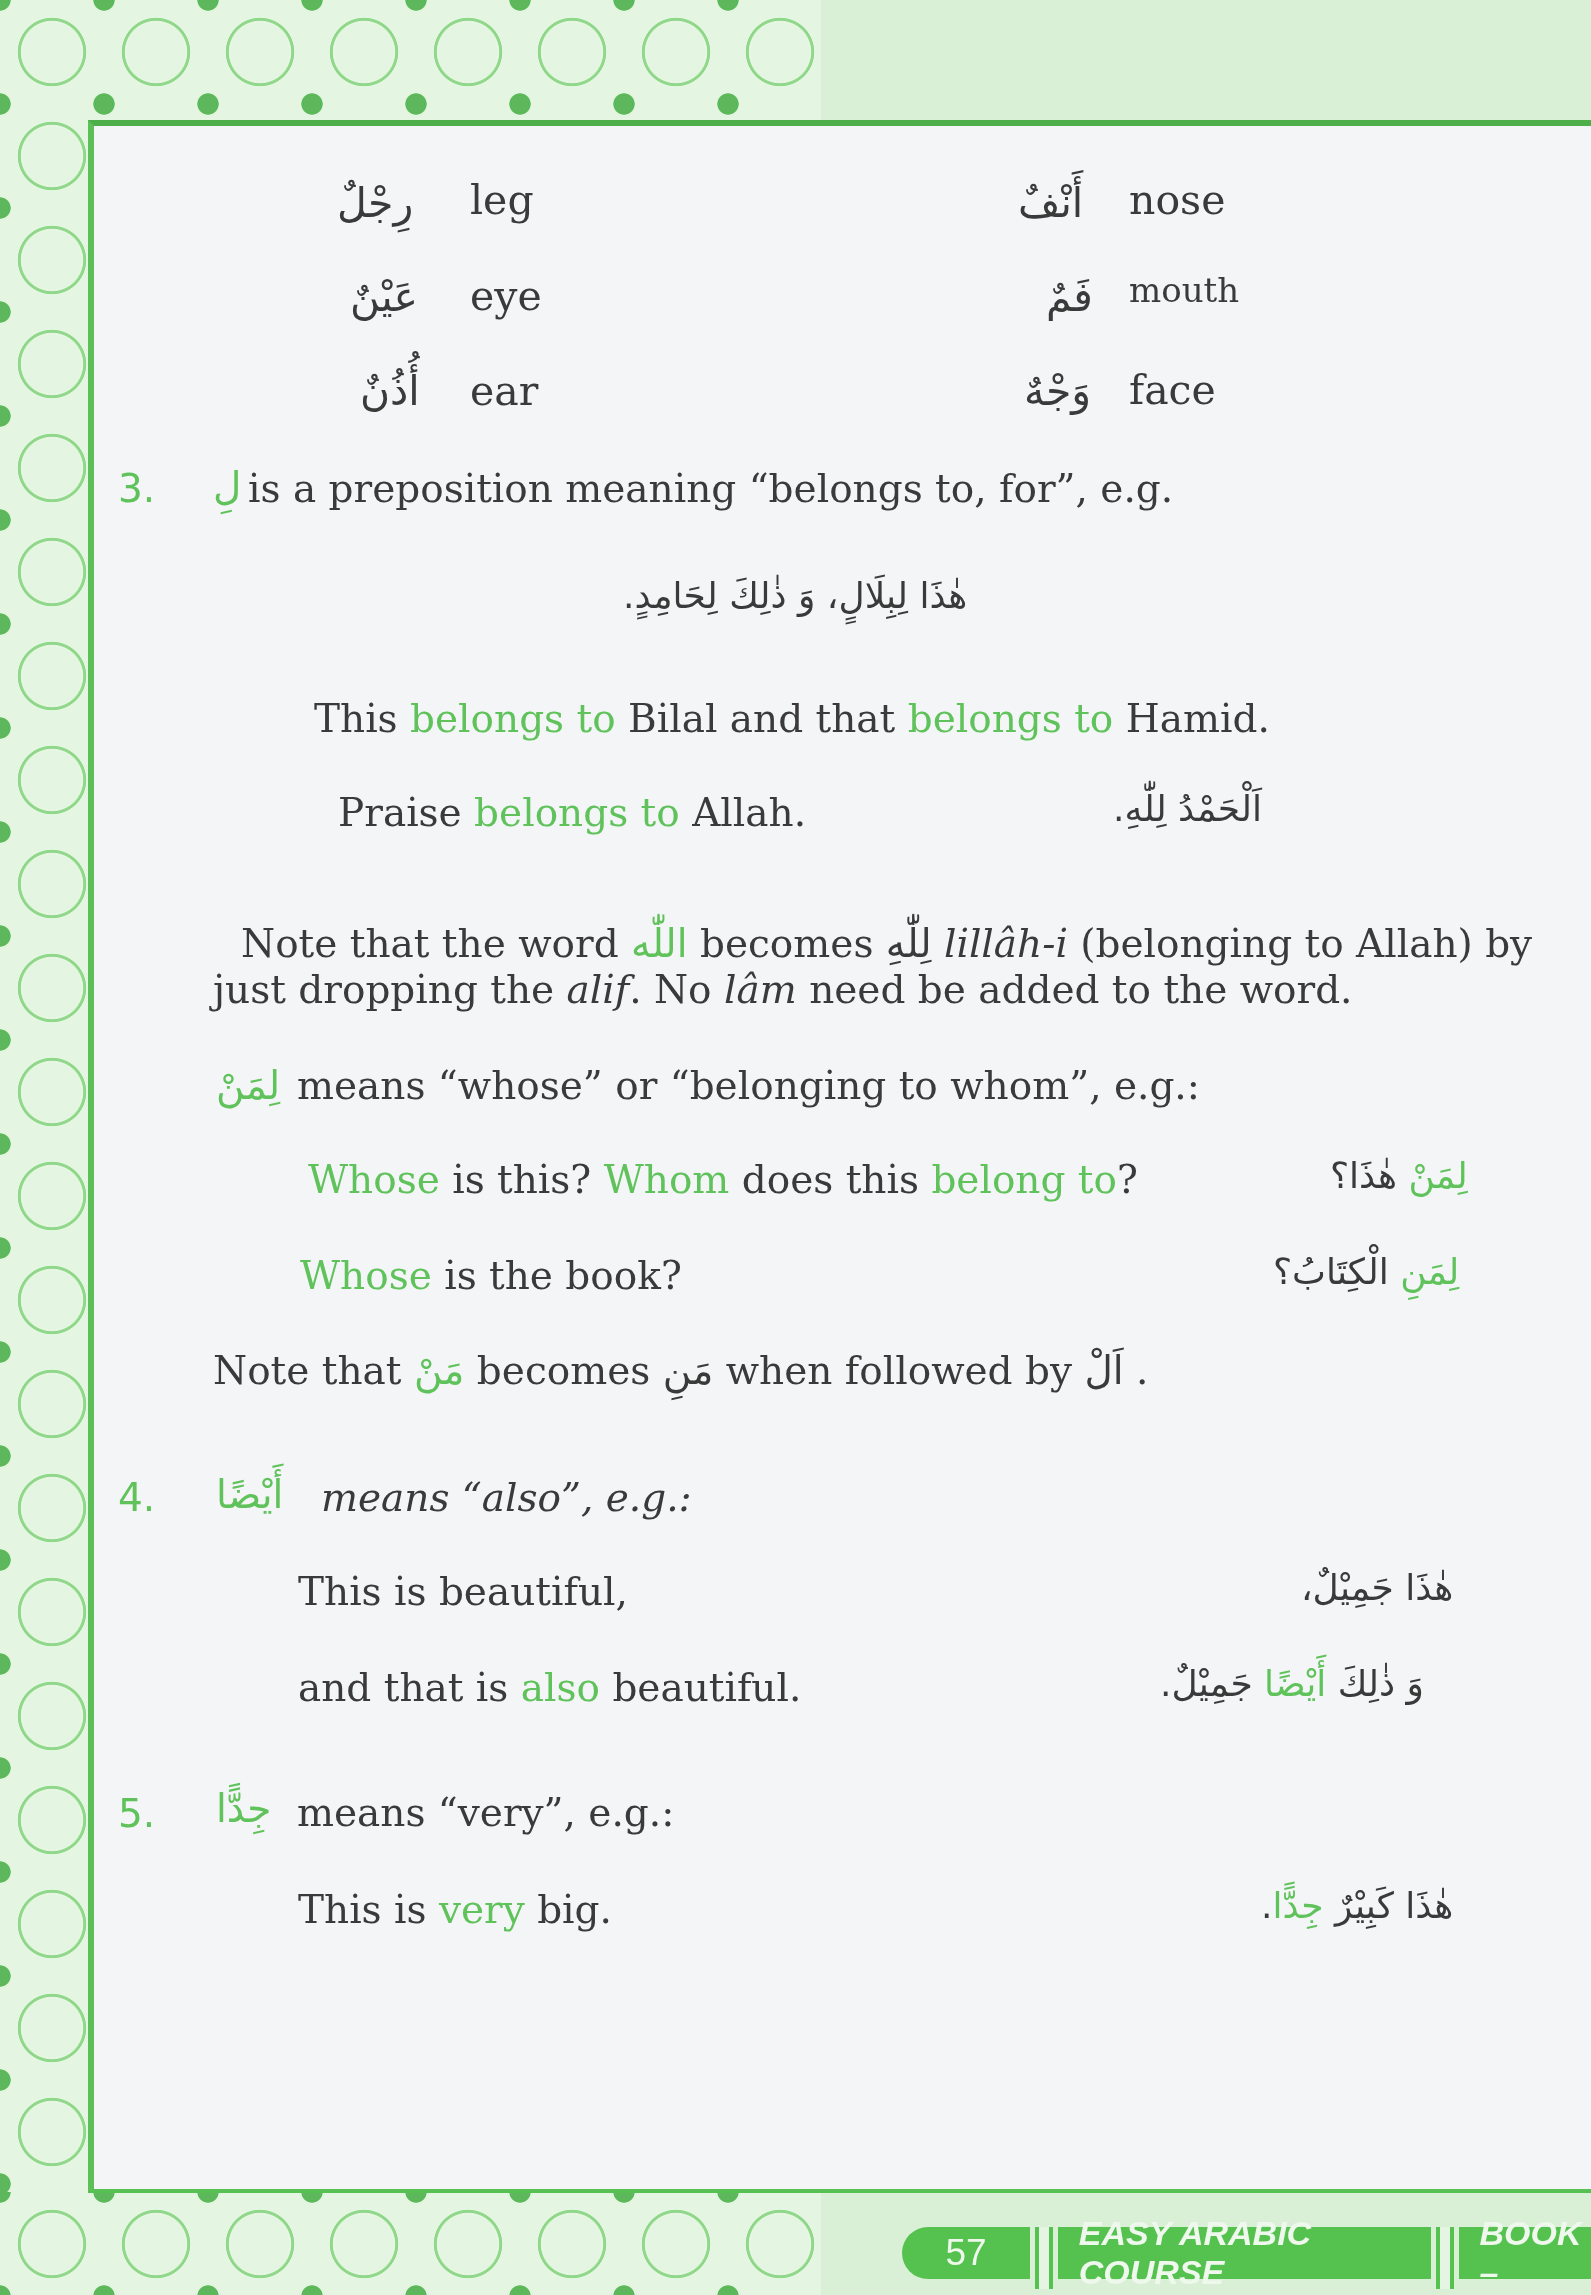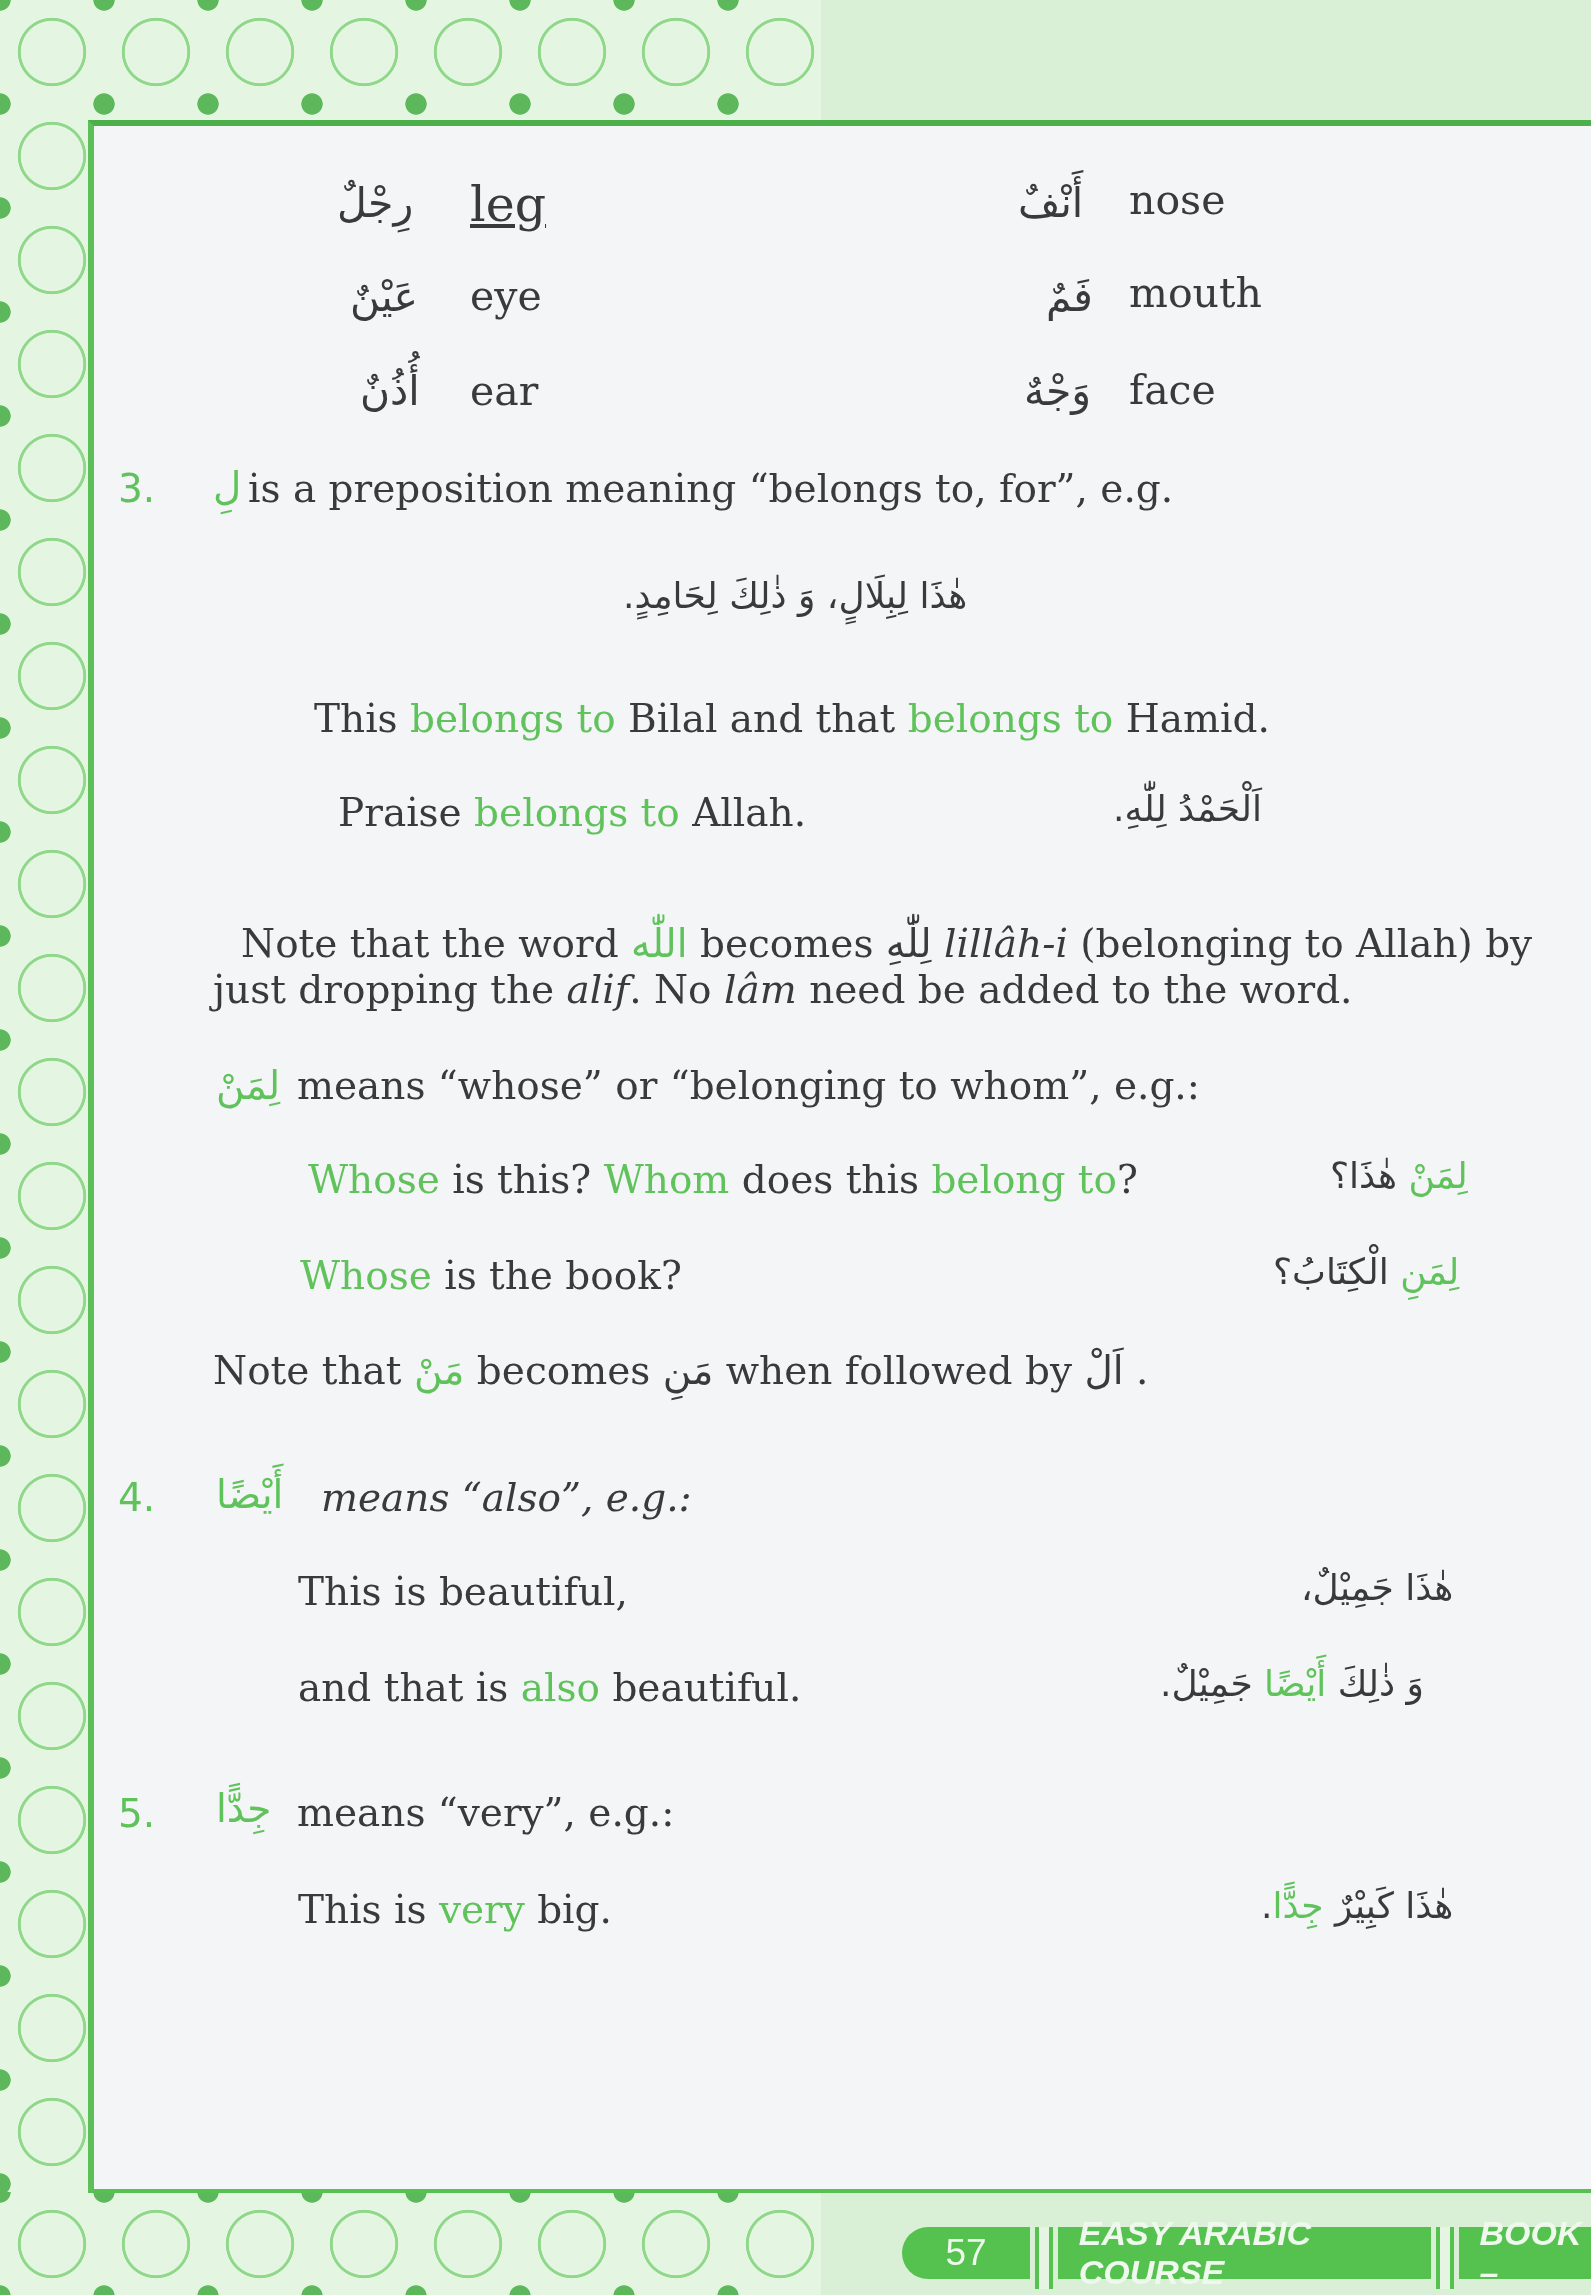--- a/index.html
+++ b/index.html
@@ -48,30 +48,30 @@
 <body>
 
 <div class="pattern" id="border-top"></div>
 <div class="pattern" id="border-left"></div>
 <div class="pattern" id="border-bottom"></div>
 
 <div id="panel"></div>
 
 <div>
   <span class="t ar" style="left:337px;top:183px;font-size:41px;">رِجْلٌ</span>
-  <span class="t" style="left:470px;top:180px;font-size:49px;text-decoration:underline;">leg</span>
+  <span class="t" style="left:470px;top:180px;font-size:41px;">leg</span>
   <span class="t ar" style="left:350px;top:277px;font-size:41px;">عَيْنٌ</span>
   <span class="t" style="left:470px;top:276px;font-size:41px;">eye</span>
   <span class="t ar" style="left:360px;top:371px;font-size:41px;">أُذُنٌ</span>
   <span class="t" style="left:470px;top:371px;font-size:41px;">ear</span>
 
   <span class="t ar" style="left:1018px;top:183px;font-size:41px;">أَنْفٌ</span>
   <span class="t" style="left:1129px;top:180px;font-size:41px;">nose</span>
   <span class="t ar" style="left:1046px;top:277px;font-size:41px;">فَمٌ</span>
-  <span class="t" style="left:1129px;top:273px;font-size:41px;">mouth</span>
+  <span class="t" style="left:1129px;top:273px;font-size:34px;">mouth</span>
   <span class="t ar" style="left:1024px;top:371px;font-size:41px;">وَجْهٌ</span>
   <span class="t" style="left:1129px;top:370px;font-size:41px;">face</span>
 </div>
 
 <div>
   <span class="t num" style="left:118px;top:469px;">3.</span>
   <span class="t ar g" style="left:213px;top:467px;">لِ</span>
   <span class="t" style="left:248px;top:469px;">is a preposition meaning “belongs to, for”, e.g.</span>
 
   <span class="t ar" style="left:623px;top:578px;font-size:36px;">هٰذَا لِبِلَالٍ، وَ ذٰلِكَ لِحَامِدٍ.</span>

